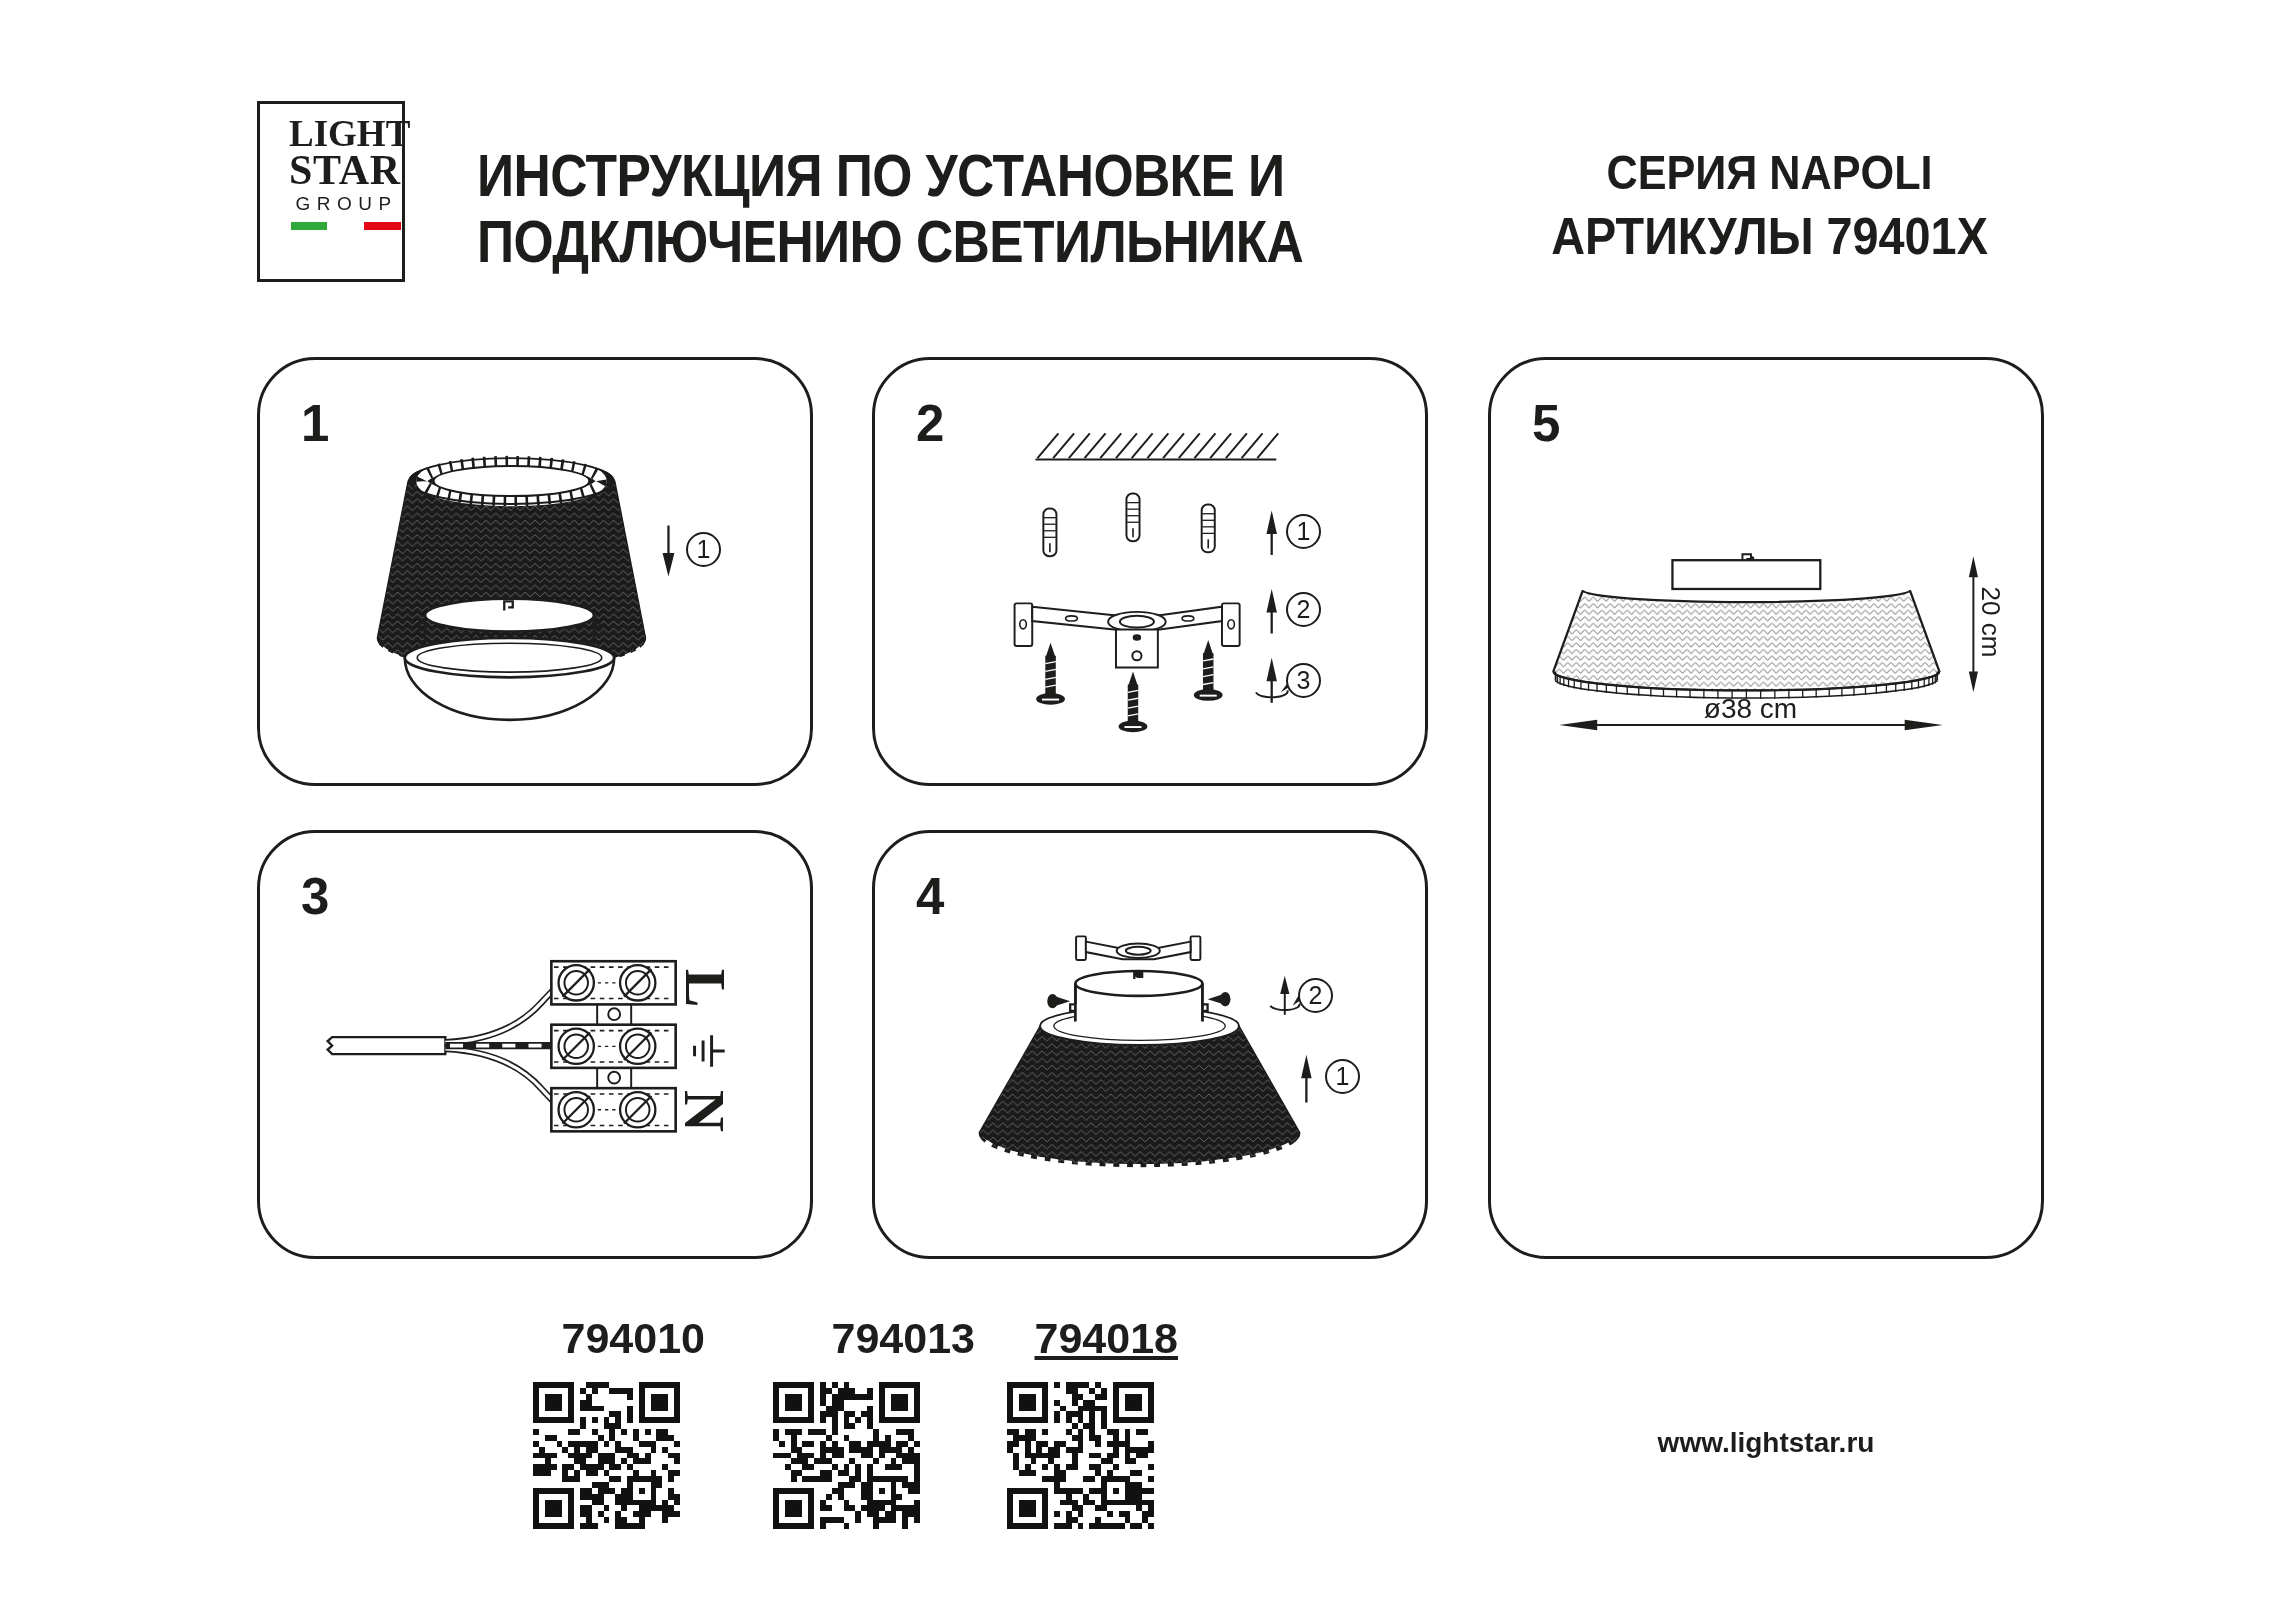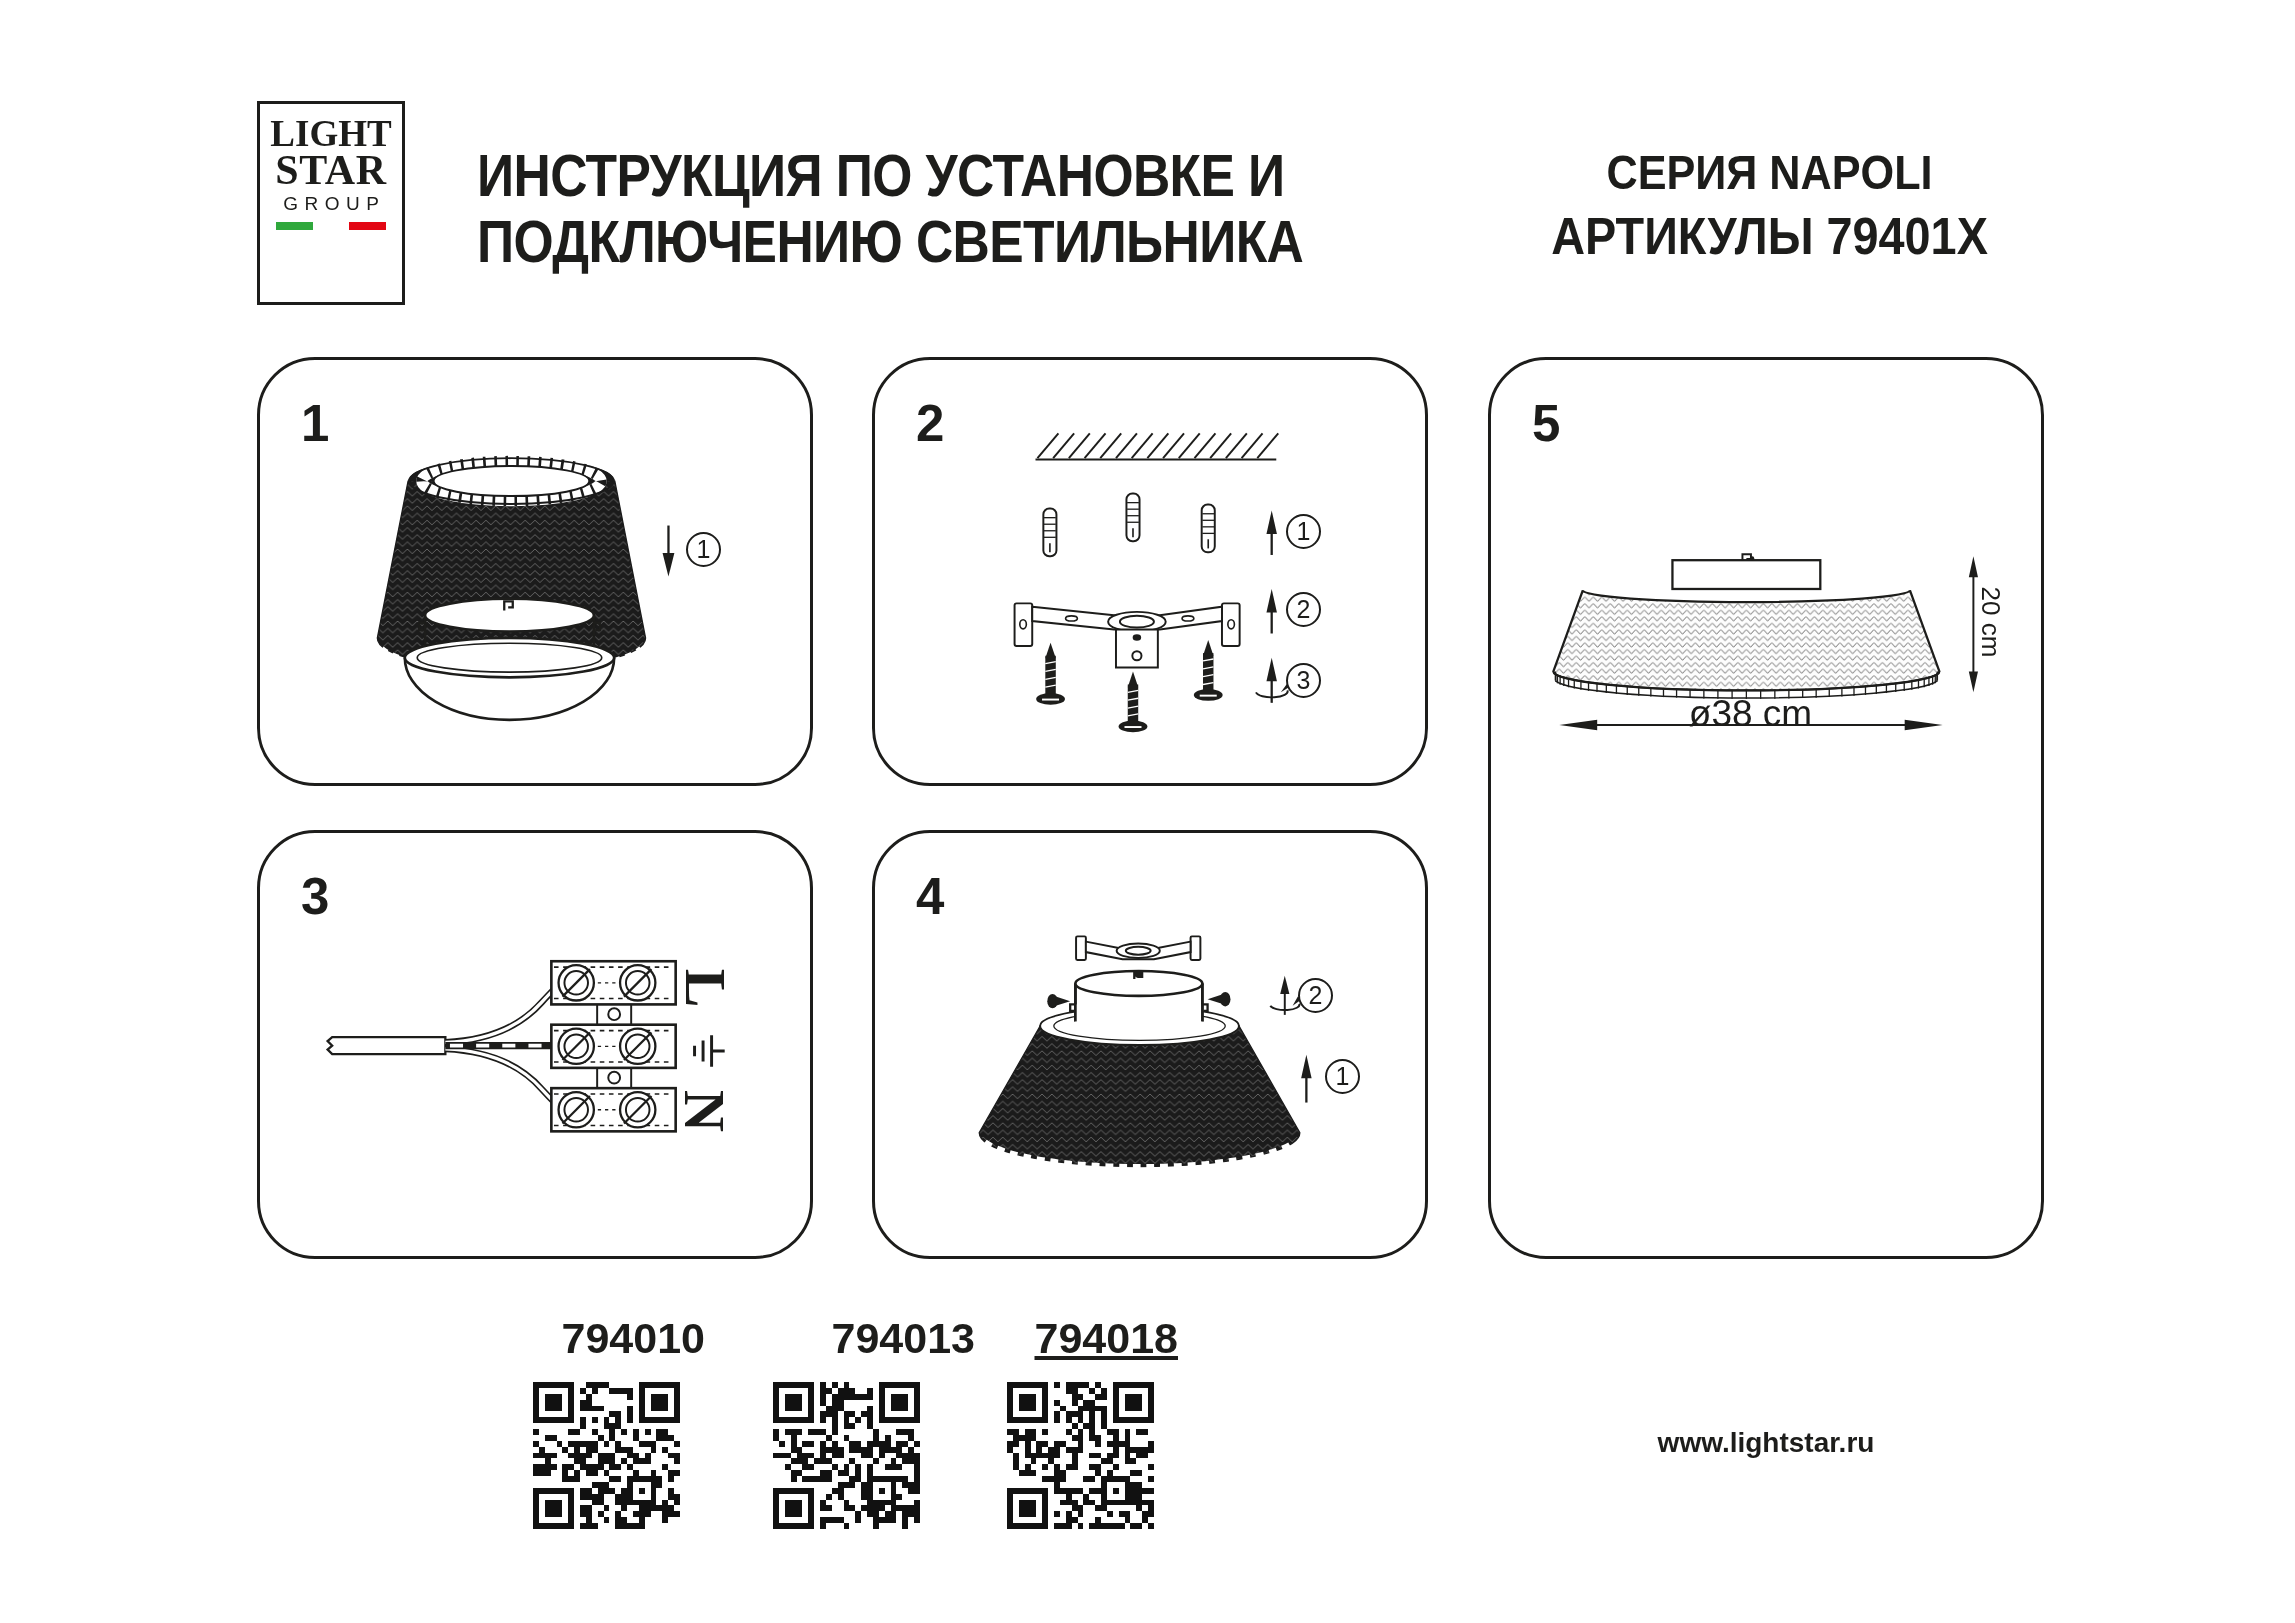--- a/index.html
+++ b/index.html
@@ -1,21 +1,21 @@
 <!DOCTYPE html>
 <html style="font-size:10.5px"><head>
 <meta charset="utf-8">
 <style>
   html,body{margin:0;padding:0;background:#e8e8e8;}
   .page{position:relative;width:2295px;height:1623px;background:#ffffff;overflow:hidden;
         font-family:"Liberation Sans",sans-serif;color:#1d1d1b;}
   .abs{position:absolute;}
   
-  .logo{left:257px;top:101px;width:148px;height:204px;border:3.3px solid #1d1d1b;box-sizing:border-box;
-        text-align:center;font-family:"Liberation Serif",serif;}
+  .logo{left:257px;top:101px;width:148px;height:181px;border:3.3px solid #1d1d1b;box-sizing:border-box;
+        font-family:"Liberation Serif",serif;padding-left:29px;}
   .logo-light{margin-top:13px;font-size:37px;font-weight:700;line-height:34px;letter-spacing:0px;}
   .logo-star{font-size:42px;font-weight:700;line-height:38px;letter-spacing:0.7px;}
   .logo-group{font-family:"Liberation Sans",sans-serif;font-size:19px;line-height:19.6px;letter-spacing:6.5px;
               margin-top:5.2px;margin-left:6.5px;}
   .logo-flag{margin:7.9px auto 0;width:110px;height:8.5px;display:flex;}
   .logo-flag div{flex:1;height:100%;}
   
   .title{left:477px;top:143px;font-size:60px;line-height:66px;font-weight:700;letter-spacing:-0.7px;
          transform:scaleX(.86);transform-origin:left top;white-space:nowrap;}
   .series{left:1485px;top:147px;width:569px;text-align:center;font-weight:700;
@@ -30,21 +30,21 @@
   #p4{left:872px;top:830px;width:556px;height:429px;}
   #p5{left:1488px;top:357px;width:556px;height:902px;}
   .pnum{position:absolute;left:41px;top:38px;font-size:51px;font-weight:700;line-height:1;}
   .panel svg.art{position:absolute;left:0;top:0;}
   .badge{position:absolute;width:35px;height:35px;border:2.3px solid #1d1d1b;border-radius:50%;
          box-sizing:border-box;display:flex;align-items:center;justify-content:center;
          font-size:25px;font-weight:400;line-height:1;background:#fff;}
   .rotc{position:absolute;transform:translate(-50%,-50%) rotate(90deg);}
   .p3letter{font-family:"Liberation Serif",serif;font-weight:700;font-size:58px;line-height:1;}
   .dimv{font-size:26px;font-weight:400;white-space:nowrap;}
-  .dimh{position:absolute;font-size:37px;font-weight:400;white-space:nowrap;}
+  .dimh{position:absolute;font-size:28px;font-weight:400;white-space:nowrap;}
   
   .article{position:absolute;top:1314px;width:196px;text-align:right;font-size:43px;font-weight:700;
            letter-spacing:0;}
   .qr{position:absolute;top:1382px;width:147px;height:147px;}
   .site{position:absolute;left:1488px;top:1427px;width:556px;text-align:center;font-size:28px;font-weight:700;}
 </style>
 </head>
 <body>
 
 <div class="page">

